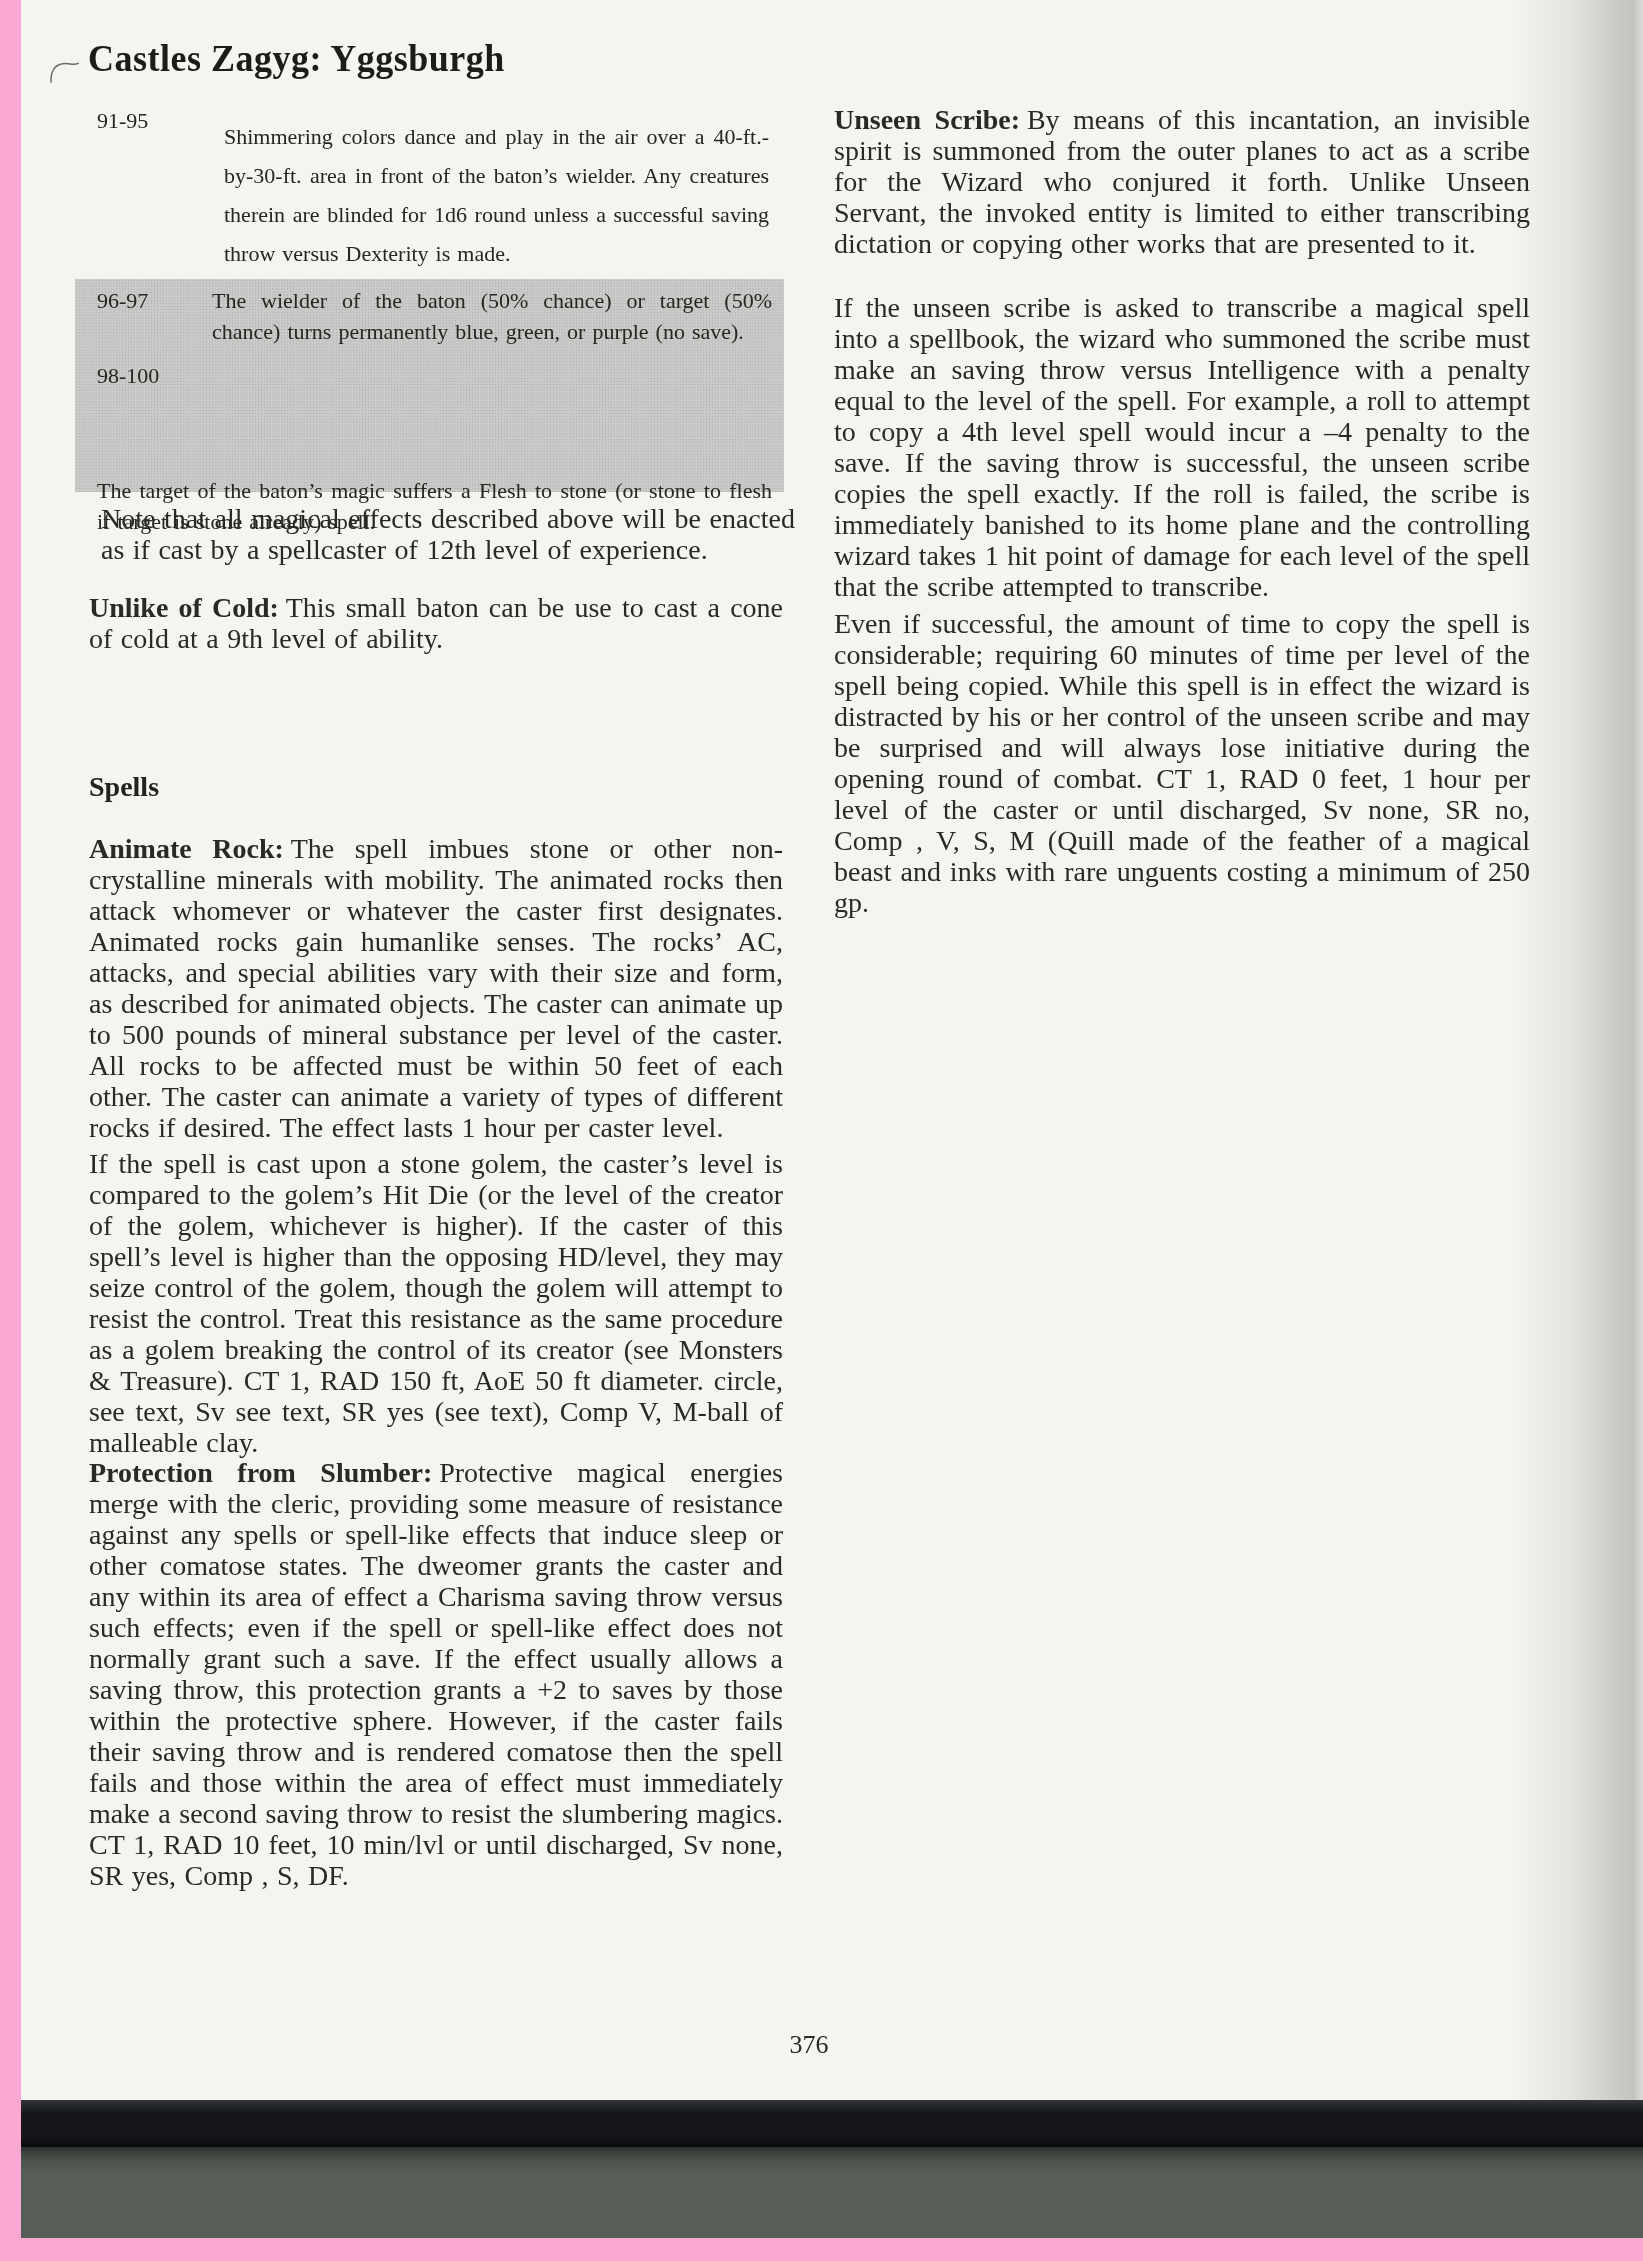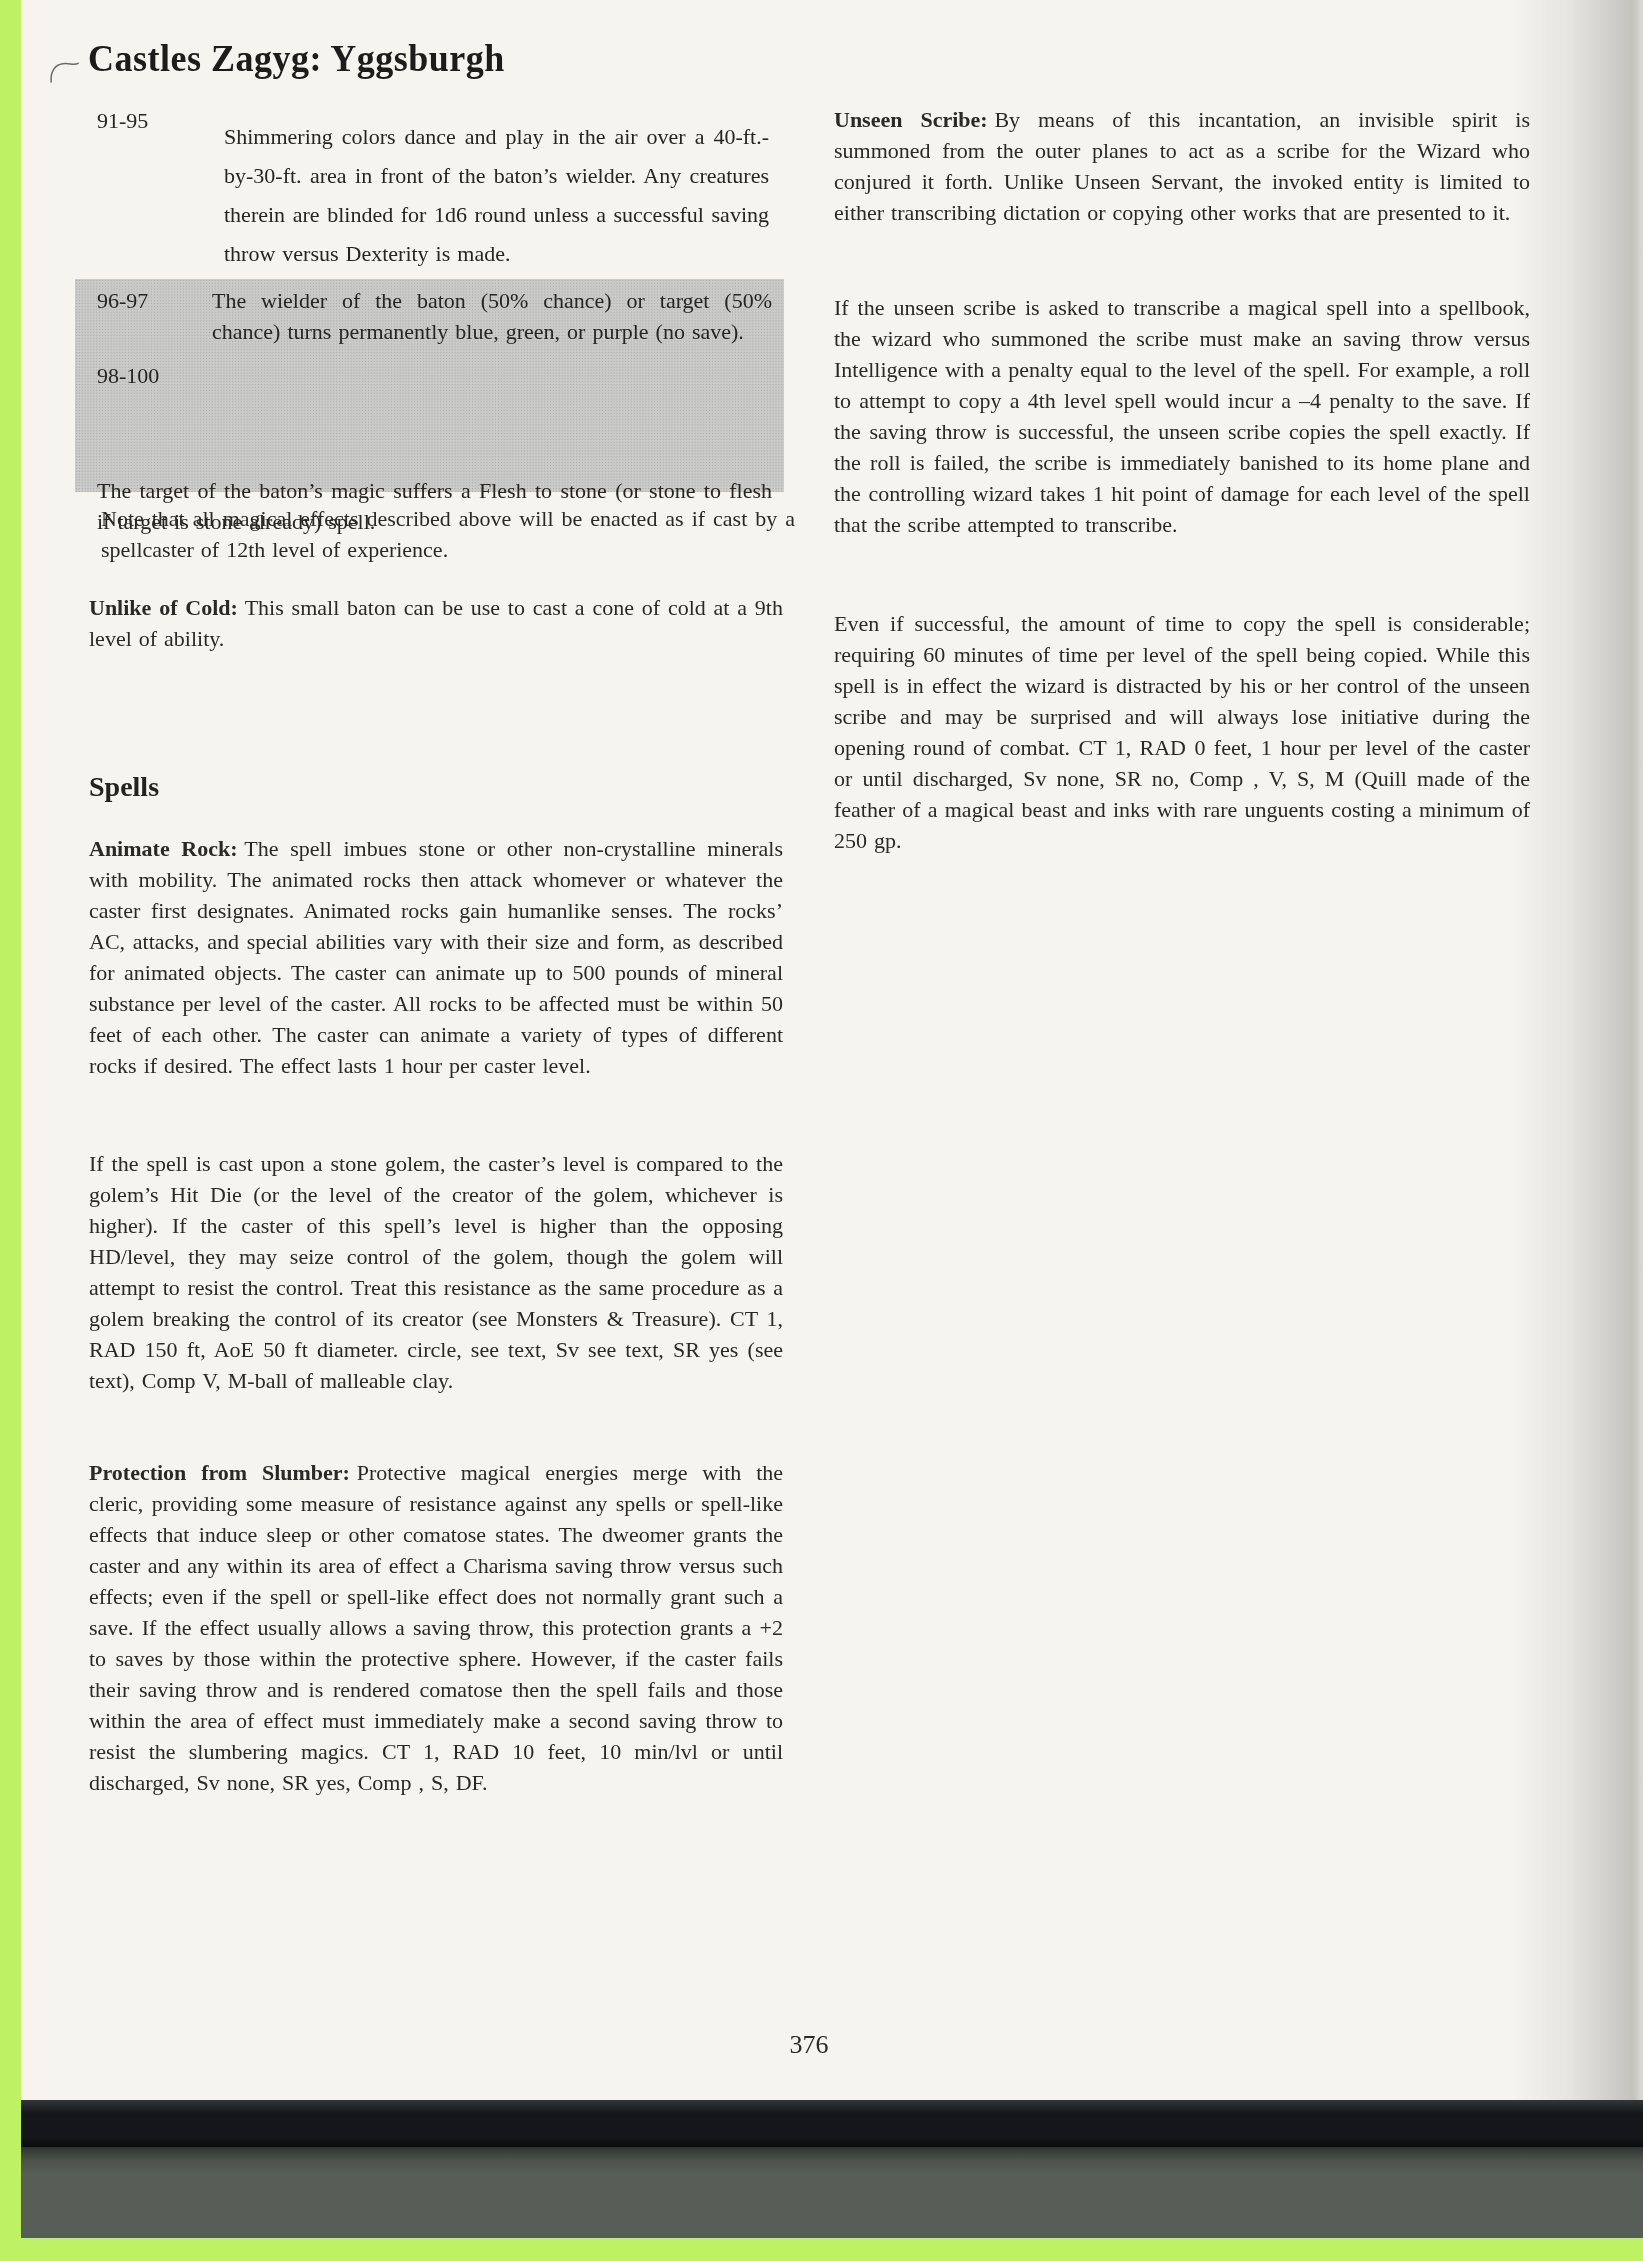--- a/index.html
+++ b/index.html
@@ -1,18 +1,18 @@
 <!DOCTYPE html>
 <html style="font-size:7.7px"><head>
 <meta charset="utf-8">
 <style>
   html,body { margin:0; padding:0; background:#ffffff; }
   .scan {
     position:relative; width:1644px; height:2261px;
-    background:#bef264; overflow:hidden;
+    background:#f9a8d4; overflow:hidden;
     font-family:"Liberation Serif", serif; color:#262522;
   }
   .paper {
     position:absolute; left:21px; top:0; width:1623px; height:2100px;
     background:#f5f4ef;
   }
   .gutter-shadow {
     position:absolute; top:0; right:0; width:135px; height:2100px;
     background:linear-gradient(to right,
       rgba(92,90,86,0) 0%,
@@ -30,21 +30,21 @@
     background:linear-gradient(to bottom, #2f332f 0%, #4c514c 14%, #575d57 30%, #575d57 100%);
   }
   .header-title {
     position:absolute; left:88px; top:38px; width:967px;
     font-size:36px; font-weight:bold; letter-spacing:0.5px; color:#1d1c1a;
     transform:scaleY(1.04);
   }
   .pen-mark { position:absolute; left:48px; top:57px; }
   .body-par {
     position:absolute; margin:0;
-    font-size:22px; line-height:31px; text-align:justify;
+    font-size:28px; line-height:31px; text-align:justify;
     word-spacing:1.5px; color:#2a2925;
   }
   .lead { font-weight:bold; margin-right:6.8px; }
   .col-l { left:89px; width:694px; }
   .col-r { left:834px; width:696px; }
   .trow { position:absolute; left:97px; width:684px; display:flex; }
   .trow .range { flex:0 0 115px; font-size:22px; line-height:31px; }
   .trow .rtext { flex:1; font-size:22px; line-height:39px; text-align:justify; word-spacing:1.5px; margin:12px; }
   .graybox {
     position:absolute; left:75px; top:279px; width:709px; height:213px;

